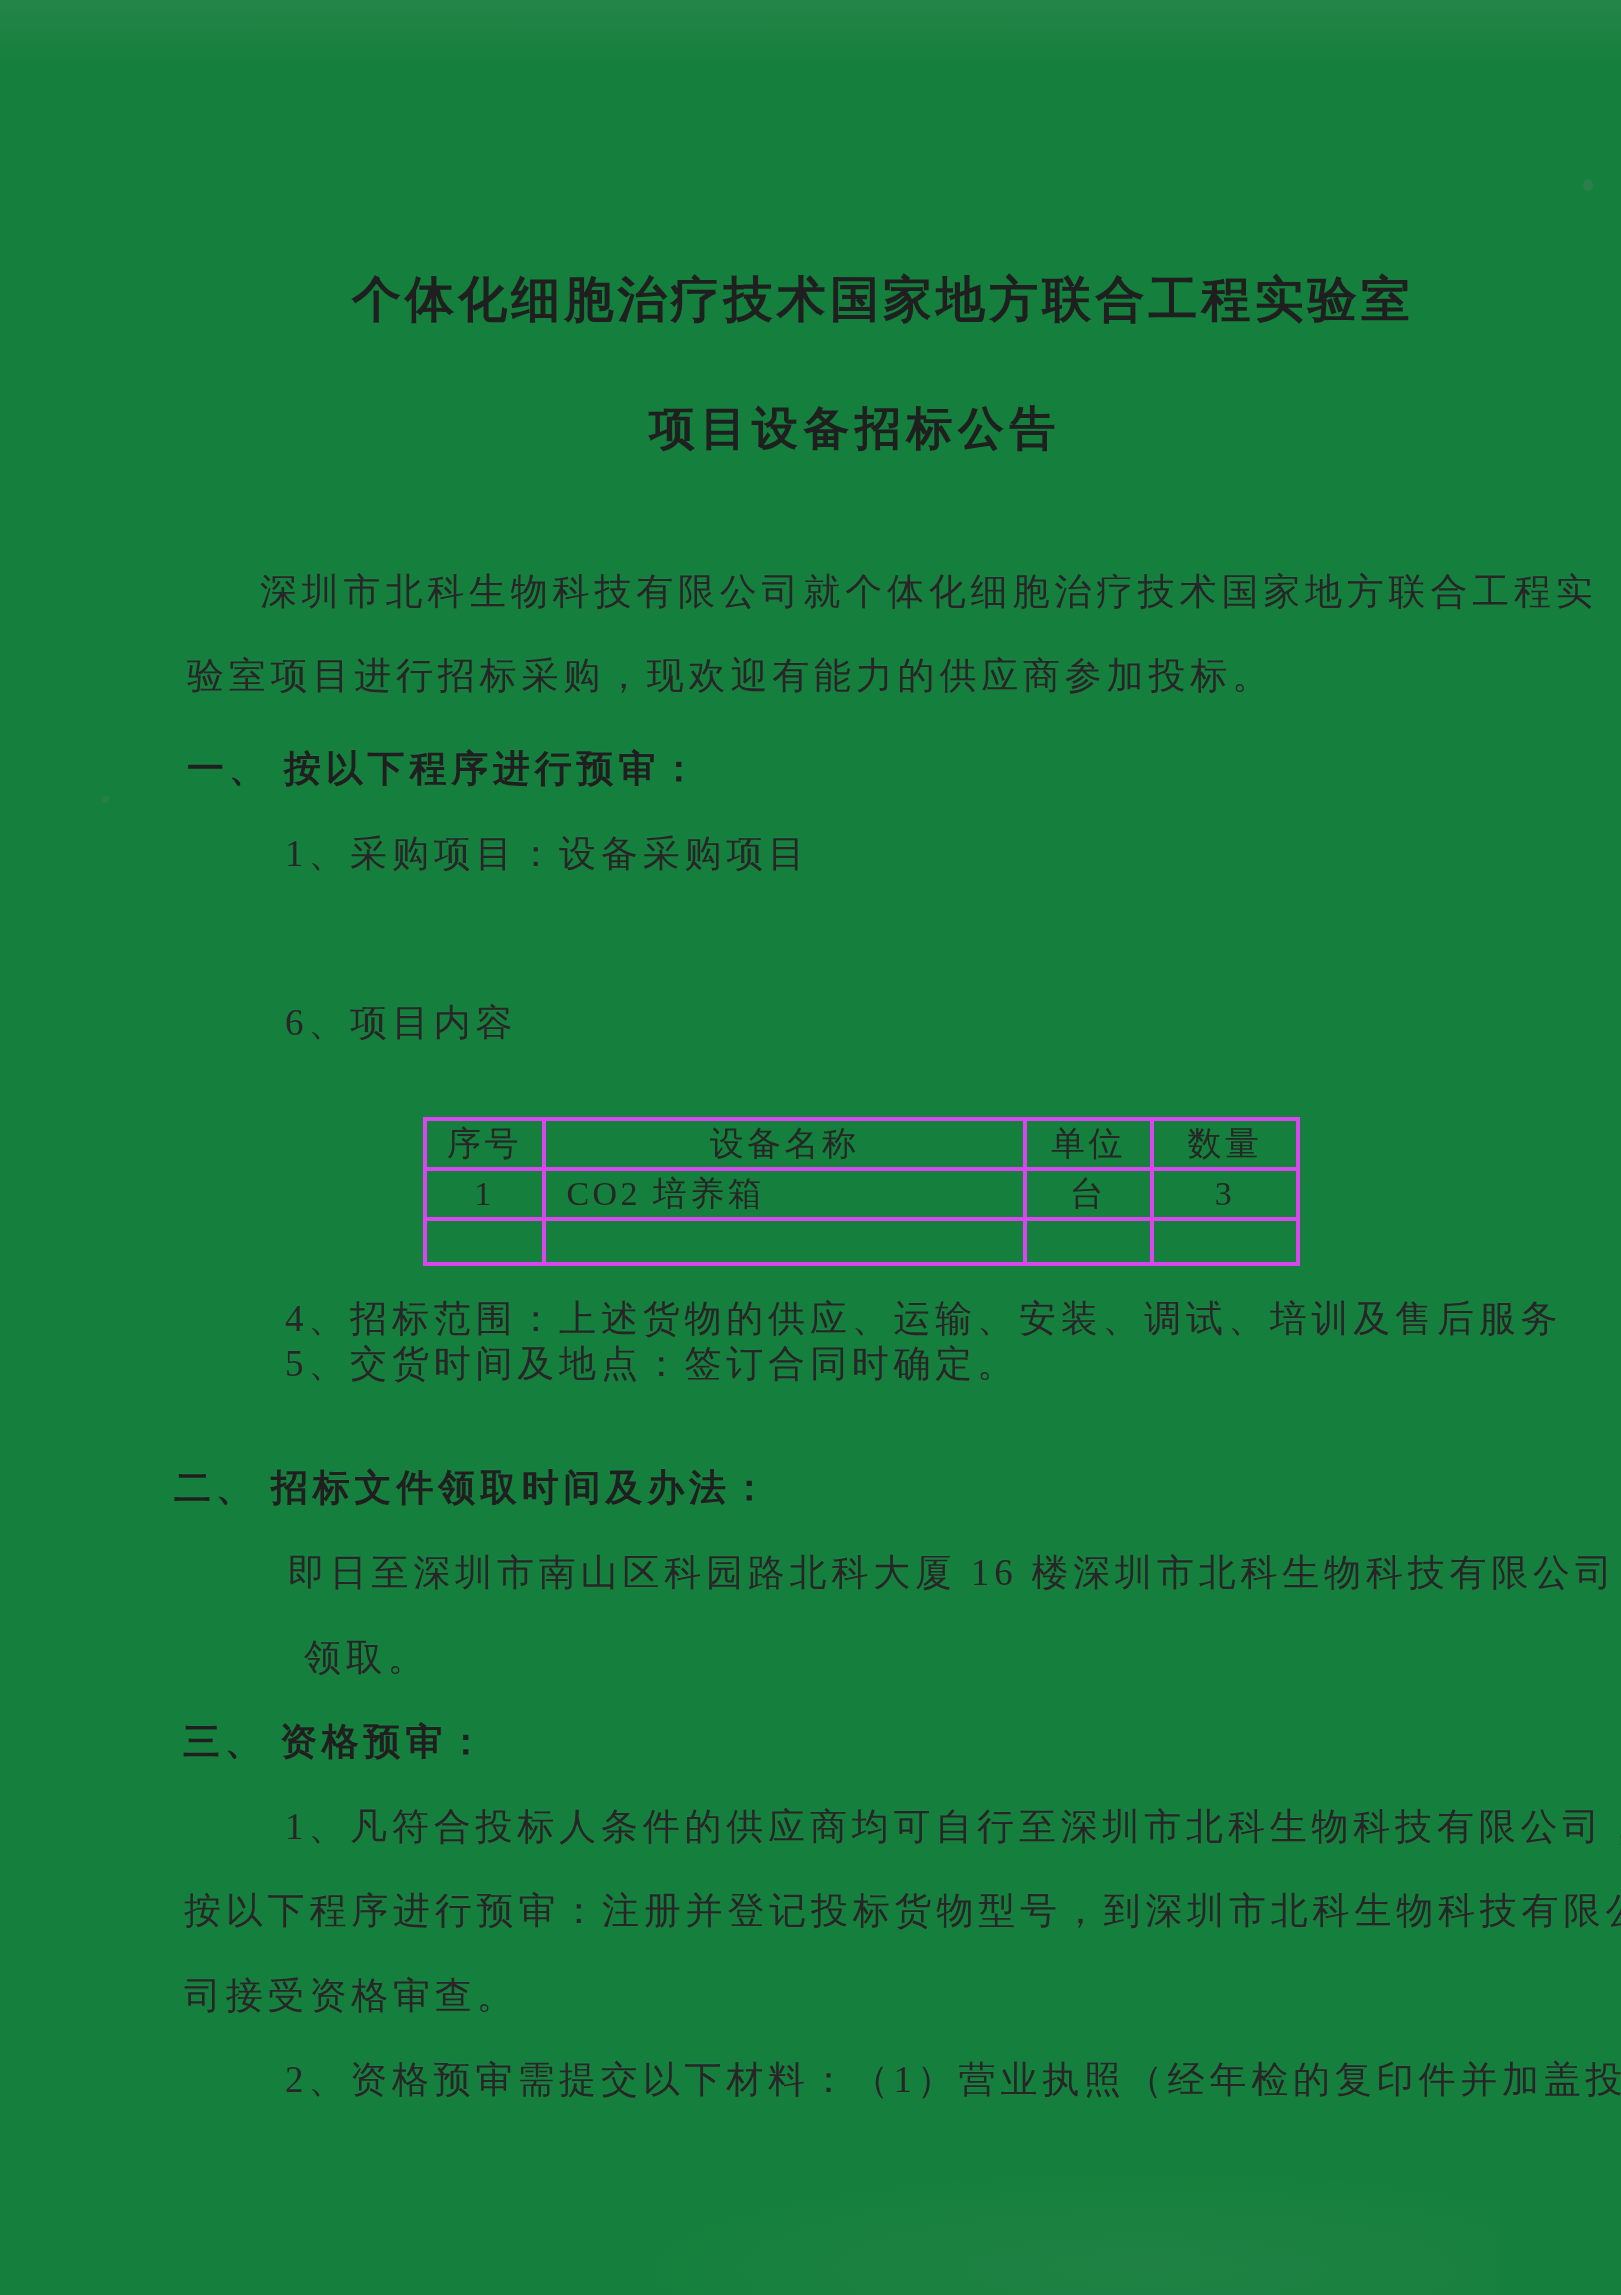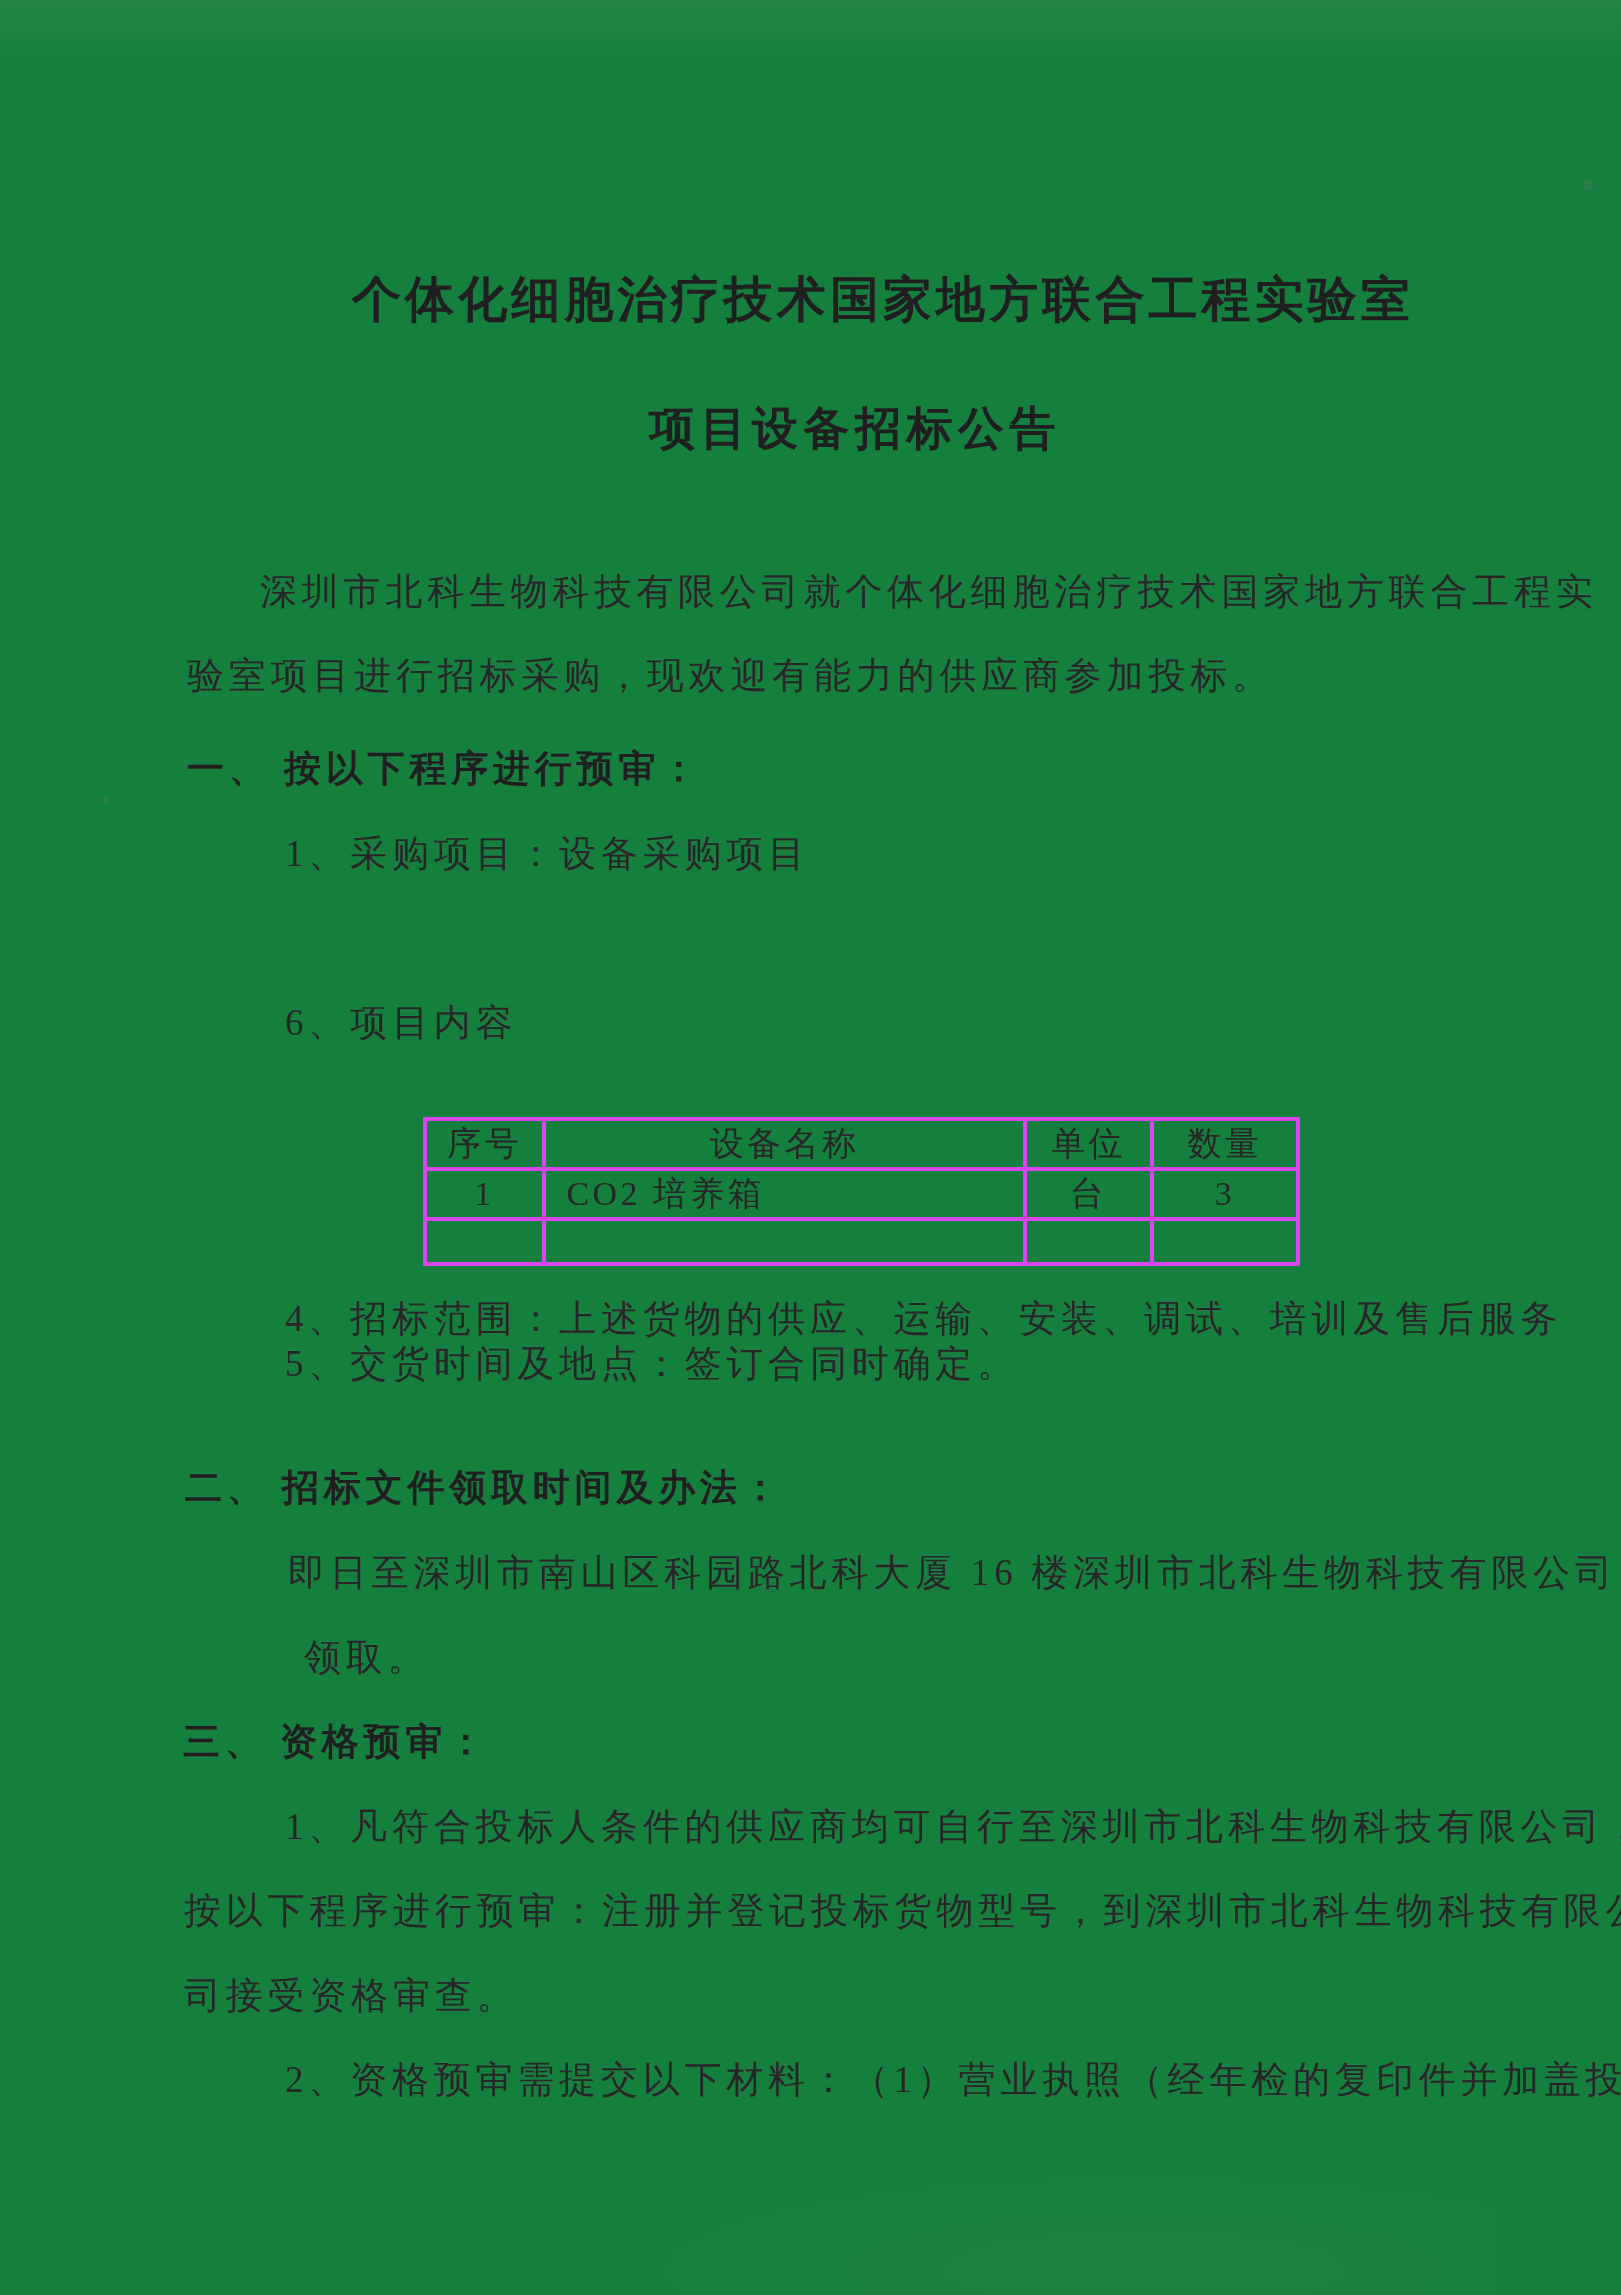--- a/index.html
+++ b/index.html
@@ -141,21 +141,21 @@
         <td class="cell-left"></td>
         <td class="cell-center"></td>
         <td class="cell-center"></td>
       </tr>
     </tbody>
   </table>
 
   <div class="line" style="top:1295px; left:285px;">4、招标范围：上述货物的供应、运输、安装、调试、培训及售后服务</div>
   <div class="line" style="top:1340px; left:285px;">5、交货时间及地点：签订合同时确定。</div>
 
-  <div class="line section-head" style="top:1464px; left:185px;">
+  <div class="line section-head" style="top:1464px; left:174px;">
     <span class="sec-num">二、</span><span>招标文件领取时间及办法：</span>
   </div>
 
   <div class="line" style="top:1549px; left:288px;">即日至深圳市南山区科园路北科大厦 16 楼深圳市北科生物科技有限公司</div>
   <div class="line" style="top:1634px; left:304px;">领取。</div>
 
   <div class="line section-head" style="top:1718px; left:183px;">
     <span class="sec-num">三、</span><span>资格预审：</span>
   </div>
 

